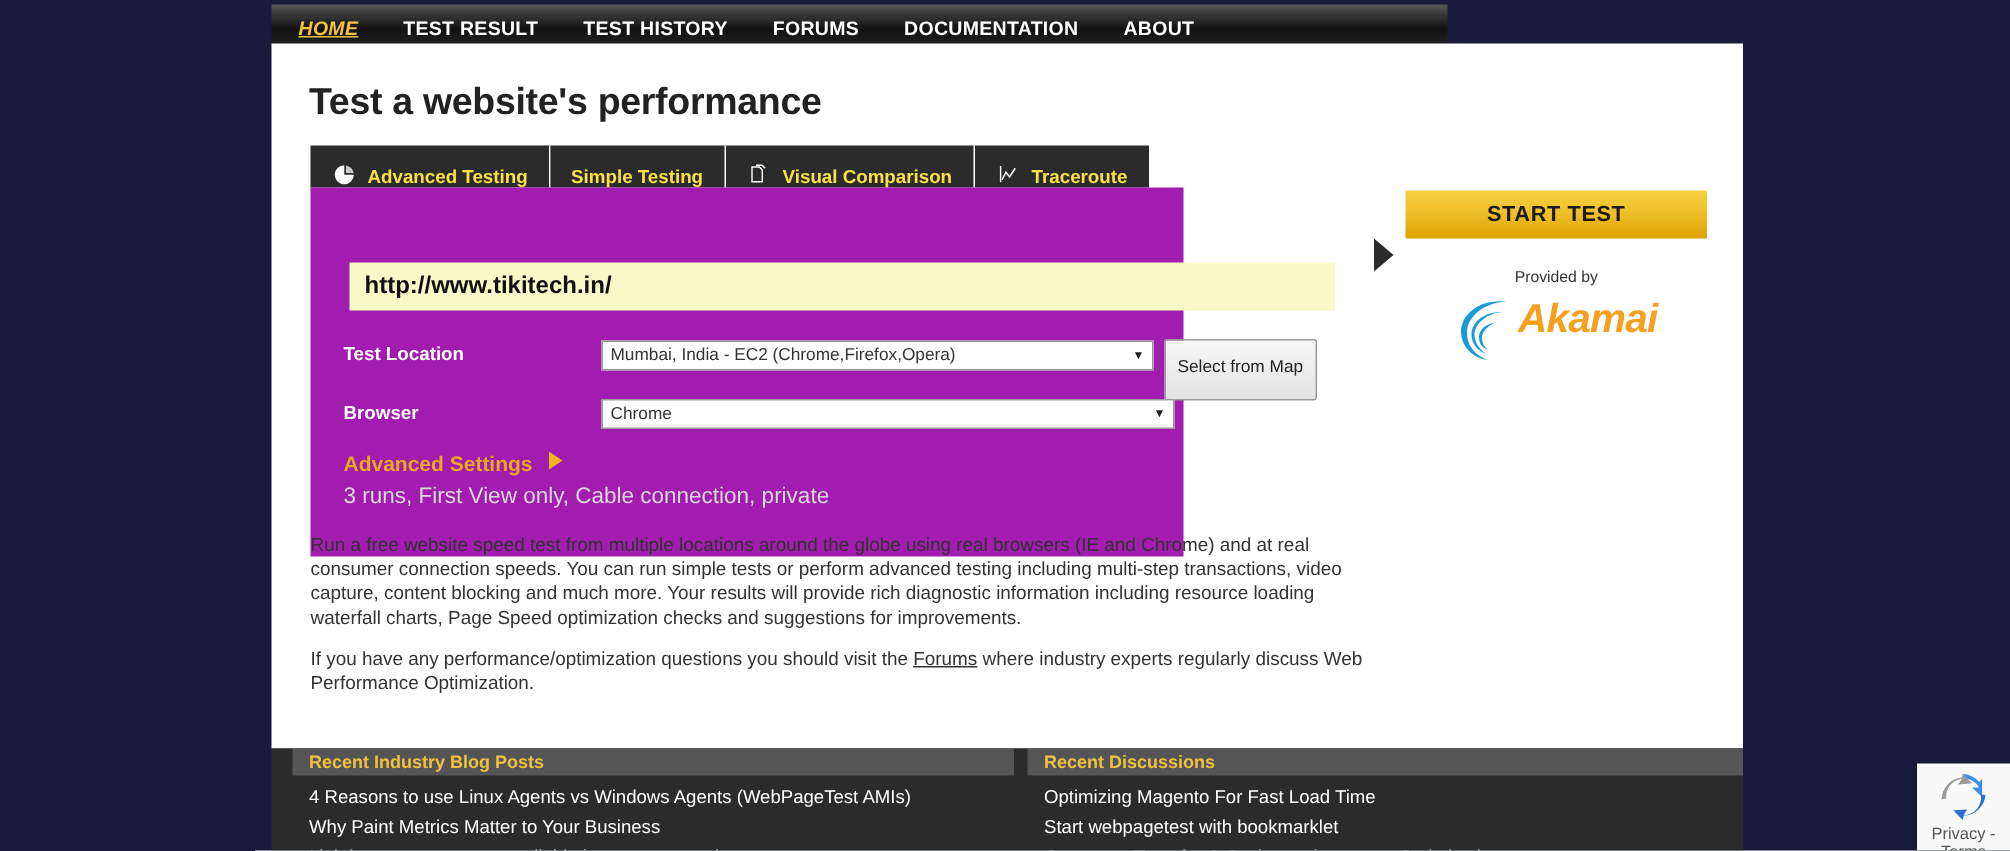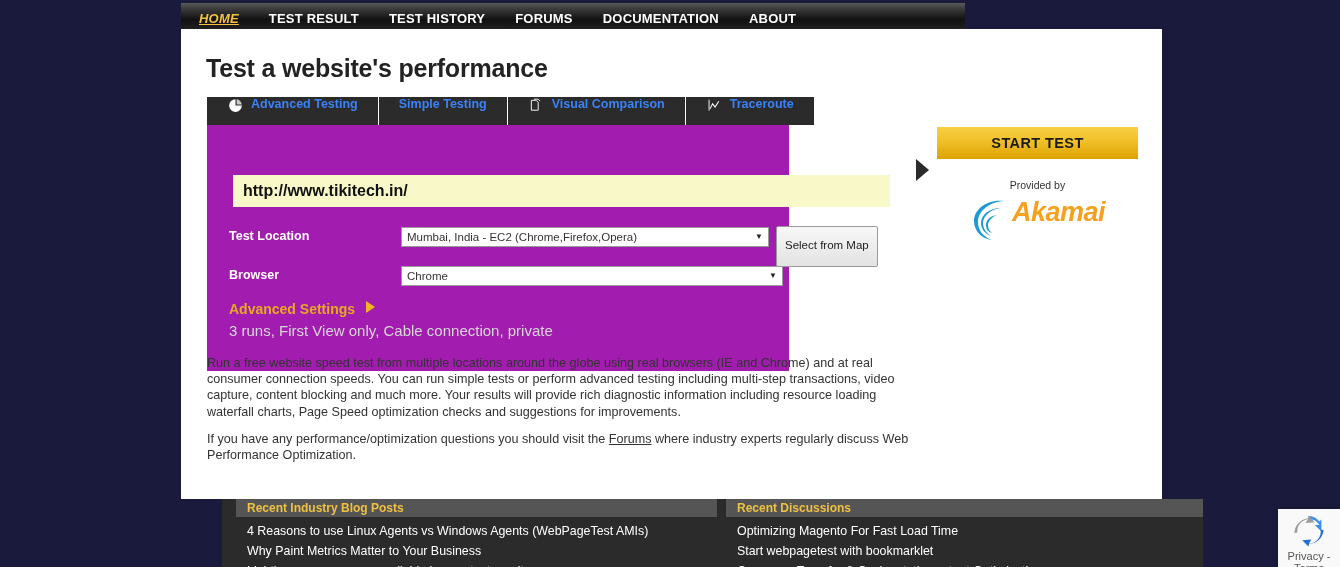--- a/index.html
+++ b/index.html
@@ -72,25 +72,25 @@
   
   .tabs {
     position: absolute;
     left: 26px;
     top: 68px;
     display: flex;
     height: 28px;
   }
   .tab {
     display: flex;
-    align-items: flex-start;
+    align-items: flex-end;
     height: 28px;
-    padding: 0 20px;
+    padding: 0 14px;
     background: #2b2b2b;
-    color: #3b82f6;
+    color: #fde047;
     font-size: 12.5px;
     font-weight: bold;
     box-sizing: border-box;
     border-right: 1px solid #ffffff;
     cursor: pointer;
     white-space: nowrap;
   }
   .tab:last-child { border-right: none; }
   .tab.active { background: #2b2b2b; }
   .tab .tico {
@@ -279,21 +279,20 @@
 
   
   .footer {
     position: absolute;
     left: 181px;
     top: 499px;
     width: 981px;
     height: 68px;
     background: #2b2b2b;
     overflow: hidden;
-    margin-left: 41px;
   }
   .fcol {
     position: absolute;
     top: 0;
     width: 481px;
   }
   .fcol-left  { left: 14px; }
   .fcol-right { left: 504px; }
   .fhead {
     height: 18px;

